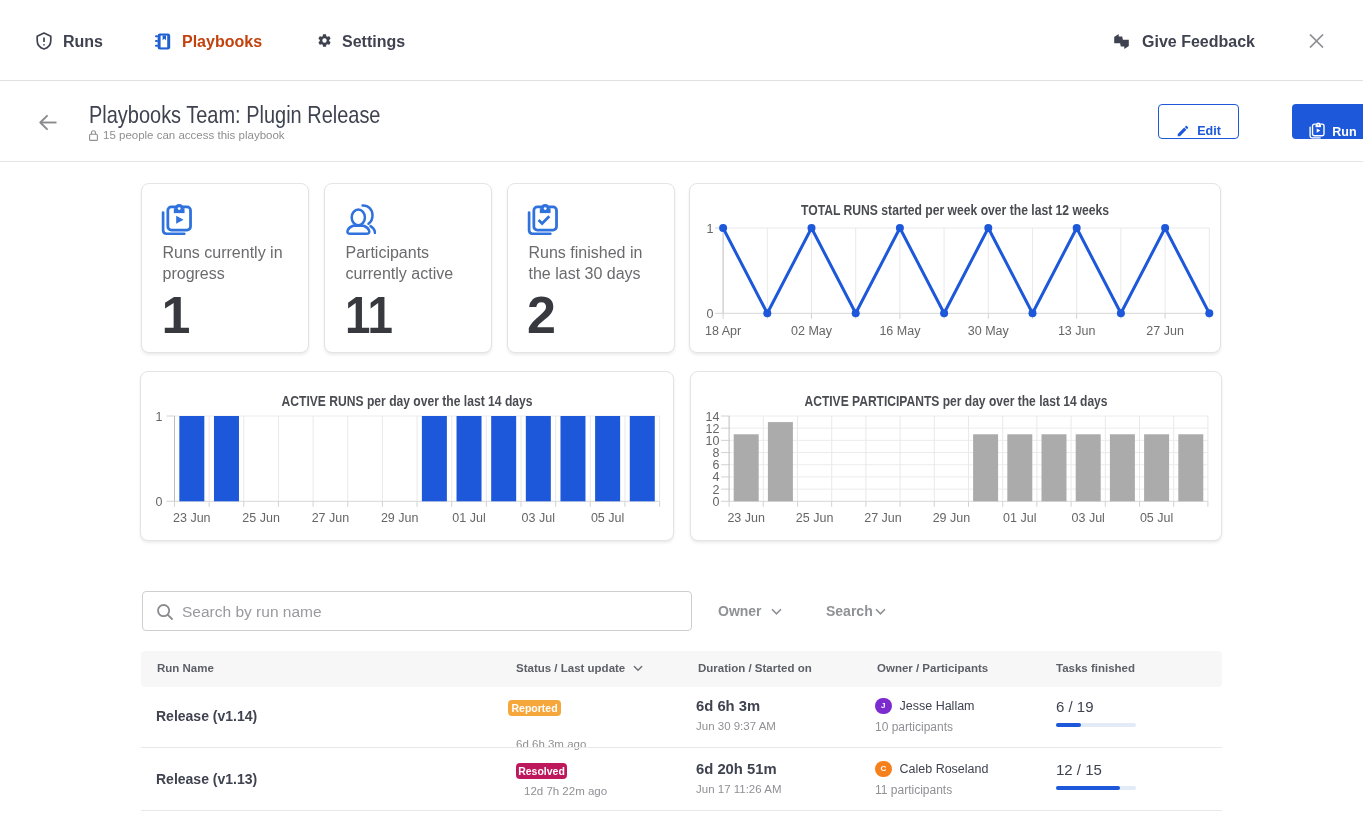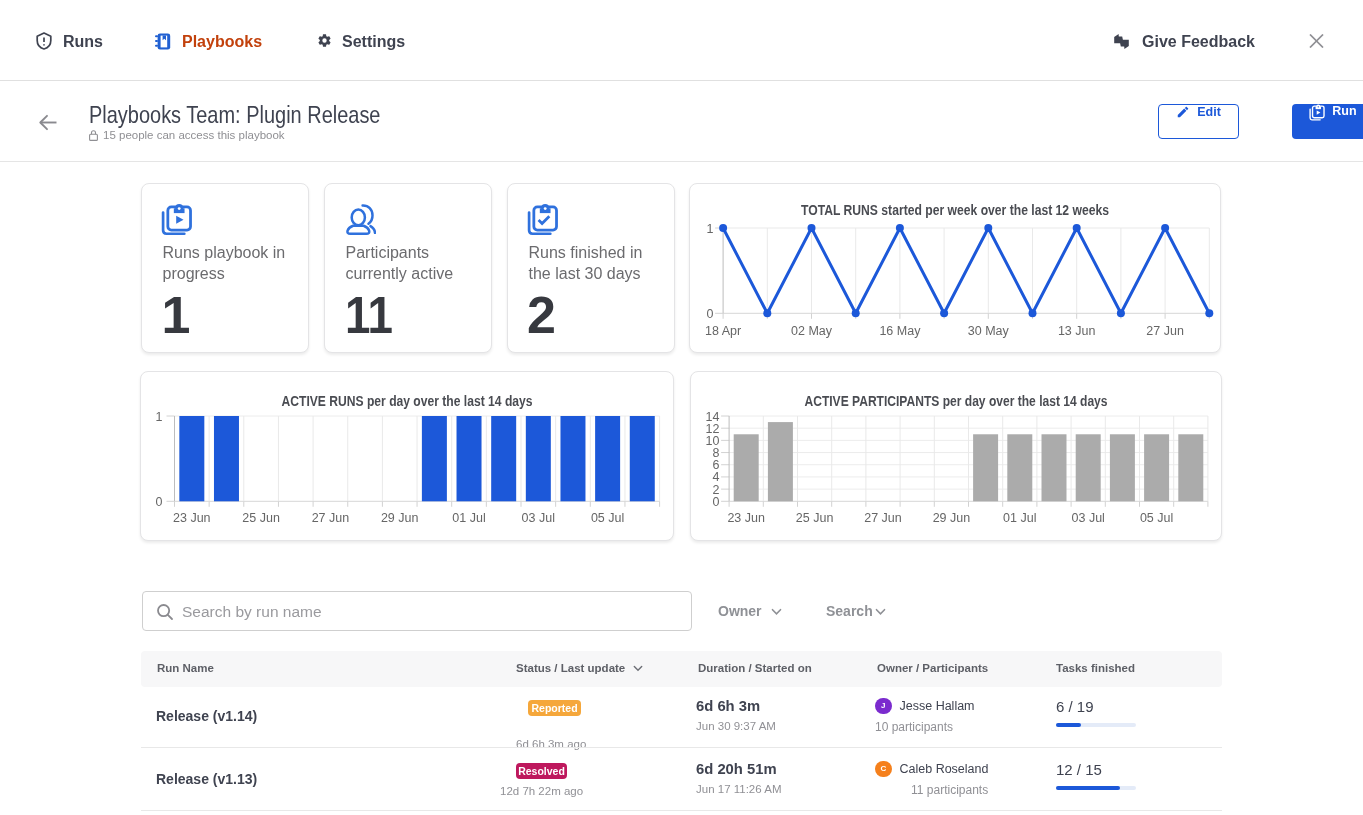--- a/index.html
+++ b/index.html
@@ -11,21 +11,21 @@
   border-bottom:1px solid #e0e0e0; }
 .navitem { position:absolute; top:0; height:80px; display:flex; align-items:center; padding-top:3px;
   font-size:16px; font-weight:700; color:#3f4350; letter-spacing:0; }
 .header { position:absolute; left:0; top:81px; width:1363px; height:81px; background:#fff;
   border-bottom:1px solid #e5e5e5; }
 .card { position:absolute; background:#fff; border:1px solid #e4e4e6; border-radius:8px;
   box-shadow:0 2px 3px rgba(0,0,0,.08); }
 .statlabel { position:absolute; font-size:16px; line-height:20.6px; color:#6b6b6e; }
 .statnum { position:absolute; font-size:52px; font-weight:700; color:#37393f; letter-spacing:-0.5px; }
 .btn { position:absolute; top:104px; height:35px; border-radius:4px; display:flex;
-  align-items:flex-start; justify-content:center; font-size:12.5px; font-weight:700; }
+  align-items:flex-end; justify-content:center; font-size:12.5px; font-weight:700; }
 .badge { position:absolute; height:16px; border-radius:4px; color:#fff; font-size:10.5px;
   font-weight:700; display:flex; align-items:center; justify-content:center; }
 .avatar { position:absolute; width:16.6px; height:16.6px; border-radius:50%; color:#fff;
   font-size:8px; font-weight:700; display:flex; align-items:center; justify-content:center; }
 .t-name { position:absolute; font-size:14px; font-weight:700; color:#3f4350; }
 .t-sub { position:absolute; font-size:11.5px; color:#909095; }
 .t-head { position:absolute; font-size:11.5px; font-weight:700; color:#5d5f66; }
 .hairline { position:absolute; height:1px; background:#e8e8e8; }
 </style>
 </head>
@@ -103,21 +103,21 @@
 <div class="card" style="left:690px;top:371px;width:532px;height:170px;"></div>
 
 <svg class="abs" style="left:160.5px;top:203px" width="31" height="33" viewBox="0 0 30 32">
   <path d="M2.0 9.2 V26.5 Q2.0 29.8 5.3 29.8 H22.6" fill="none" stroke="#2f71dd" stroke-width="2.6" stroke-linecap="round"></path>
   <rect x="6.6" y="3.8" width="22" height="22.4" rx="3.4" fill="none" stroke="#2f71dd" stroke-width="2.7"></rect>
   <circle cx="17.6" cy="4.9" r="3.9" fill="#2f71dd"></circle>
   <rect x="12.4" y="5.1" width="10.4" height="4.7" fill="#2f71dd"></rect>
   <circle cx="17.6" cy="5.4" r="1.4" fill="#fff"></circle>
   <path d="M14.7 12.3 L14.7 20.2 L21.8 16.2 Z" fill="#2f71dd"></path>
 </svg>
-<div class="statlabel" style="left:162.5px;top:243px;width:130px;">Runs playbook in progress</div>
+<div class="statlabel" style="left:162.5px;top:243px;width:130px;">Runs currently in progress</div>
 <div class="statnum" style="left:161.5px;top:297px;line-height:36px;">1</div>
 
 <svg class="abs" style="left:345.5px;top:203.5px" width="30" height="32" viewBox="0 0 30 32">
   <ellipse cx="12.3" cy="13.4" rx="6.6" ry="7.8" fill="none" stroke="#2f71dd" stroke-width="2.5"></ellipse>
   <path d="M4.3 29.8 H20.4 Q23.9 29.8 23.1 26.6 Q22 23.3 17.6 21.8 L7.1 21.8 Q2.7 23.3 1.6 26.6 Q0.8 29.8 4.3 29.8 Z" fill="none" stroke="#2f71dd" stroke-width="2.5" stroke-linejoin="round"></path>
   <path d="M16.6 1.5 C22.6 1.3 26.4 5.6 26.5 11.3 C26.6 15.1 25.0 17.9 22.5 19.7" fill="none" stroke="#2f71dd" stroke-width="2.5" stroke-linecap="round"></path>
   <path d="M24.5 22.1 C27.3 23.7 28.8 25.8 29.0 28.8" fill="none" stroke="#2f71dd" stroke-width="2.5" stroke-linecap="round"></path>
 </svg>
 <div class="statlabel" style="left:345.5px;top:243px;width:140px;">Participants currently active</div>
 <div class="statnum" style="left:344.5px;top:297px;line-height:36px;transform:scaleX(.88);transform-origin:left center;">11</div>
@@ -334,36 +334,36 @@
 <div class="t-head" style="left:157px;top:662px;">Run Name</div>
 <div class="t-head" style="left:516px;top:662px;">Status / Last update</div>
 <svg class="abs" style="left:633px;top:665px" width="10" height="7" viewBox="0 0 10 7">
   <path d="M1.3 1.4 L5 5.2 L8.7 1.4" fill="none" stroke="#6d6f76" stroke-width="1.4" stroke-linecap="round"></path>
 </svg>
 <div class="t-head" style="left:698px;top:662px;">Duration / Started on</div>
 <div class="t-head" style="left:877px;top:662px;">Owner / Participants</div>
 <div class="t-head" style="left:1056px;top:662px;">Tasks finished</div>
 
 <div class="t-name" style="left:156px;top:708px;">Release (v1.14)</div>
-<div class="badge" style="left:528px;top:699.5px;width:53px;background:#f5a73b;">Reported</div>
+<div class="badge" style="left:508px;top:699.5px;width:53px;background:#f5a73b;">Reported</div>
 <div class="t-sub" style="left:516px;top:721.5px;margin-top:16px;">6d 6h 3m ago</div>
 <div class="t-name" style="left:696px;top:697.5px;font-size:14.8px;">6d 6h 3m</div>
 <div class="t-sub" style="left:696px;top:719.5px;">Jun 30 9:37 AM</div>
 <div class="avatar" style="left:875px;top:697.5px;background:#7b2bce;">J</div>
 <div class="abs" style="left:899.5px;top:699px;font-size:12.5px;color:#3f4350;">Jesse Hallam</div>
 <div class="t-sub" style="left:875px;top:720px;font-size:12px;text-align:center;">10 participants</div>
 <div class="abs" style="left:1056px;top:697.5px;font-size:15px;color:#3f4350;">6 / 19</div>
 <div class="abs" style="left:1056px;top:723px;width:80px;height:4.4px;border-radius:2.2px;background:#e4ebf8;"></div>
 <div class="abs" style="left:1056px;top:723px;width:25px;height:4.4px;border-radius:2.2px;background:#1c58d9;"></div>
 <div class="hairline" style="left:141px;top:746.5px;width:1081px;"></div>
 
 <div class="t-name" style="left:156px;top:771px;">Release (v1.13)</div>
 <div class="badge" style="left:516px;top:762.5px;width:51px;background:#be185d;">Resolved</div>
-<div class="t-sub" style="left:500px;top:784.5px;">12d 7h 22m ago</div>
+<div class="t-sub" style="left:524px;top:784.5px;">12d 7h 22m ago</div>
 <div class="t-name" style="left:696px;top:760.5px;font-size:14.8px;">6d 20h 51m</div>
 <div class="t-sub" style="left:696px;top:782.5px;">Jun 17 11:26 AM</div>
 <div class="avatar" style="left:875px;top:760.5px;background:#f5801c;">C</div>
 <div class="abs" style="left:899.5px;top:762px;font-size:12.5px;color:#3f4350;">Caleb Roseland</div>
-<div class="t-sub" style="left:875px;top:783px;font-size:12px;margin-left:36px;">11 participants</div>
+<div class="t-sub" style="left:875px;top:783px;font-size:12px;">11 participants</div>
 <div class="abs" style="left:1056px;top:760.5px;font-size:15px;color:#3f4350;">12 / 15</div>
 <div class="abs" style="left:1056px;top:786px;width:80px;height:4.4px;border-radius:2.2px;background:#e4ebf8;"></div>
 <div class="abs" style="left:1056px;top:786px;width:64px;height:4.4px;border-radius:2.2px;background:#1c58d9;"></div>
 <div class="hairline" style="left:141px;top:809.5px;width:1081px;"></div>
 
 </body></html>

